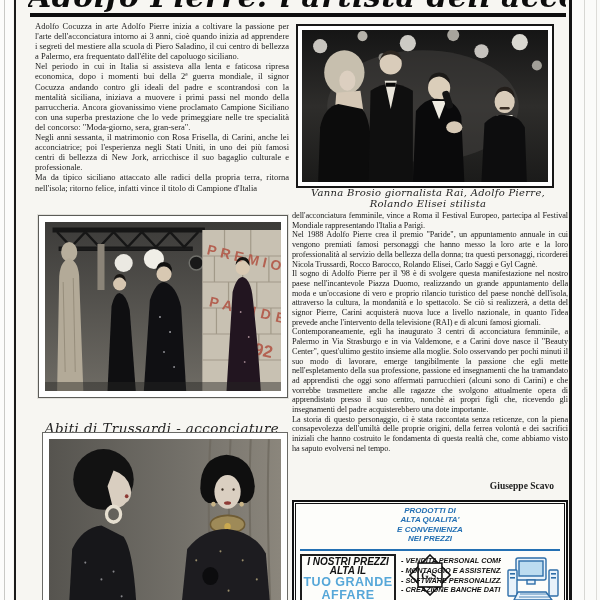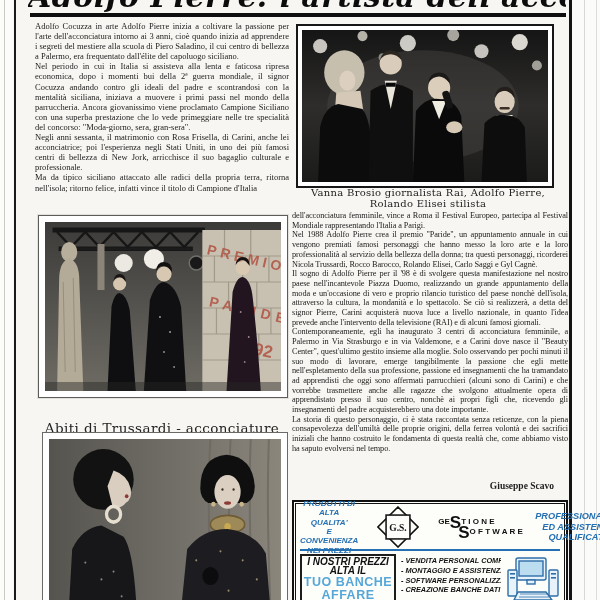--- a/index.html
+++ b/index.html
@@ -29,29 +29,29 @@
     font-weight:bold;font-size:9.5px;}
 
   
   .photo{position:absolute;background:#fff;}
   .photo svg{display:block;width:100%;height:100%;}
   #photoA{left:296px;top:24px;width:246px;height:152px;border:2px solid #161616;padding:4px;}
   #photoB{left:38px;top:215px;width:236px;height:169px;border:1px solid #5c5c58;padding:6px;
           box-shadow:0 0 0 1px #e2e1dc;}
   #photoC{left:42px;top:432px;width:232px;height:200px;border:1px solid #6a6a66;padding:6px;}
 
-  .cap{position:absolute;font-family:"DejaVu Serif",serif;text-align:center;color:#222;}
+  .cap{position:absolute;font-family:"DejaVu Serif",serif;font-style:italic;text-align:center;color:#222;}
   .cap-right{left:290px;top:187px;width:276px;font-size:10px;letter-spacing:.3px;}
   .cap-left{left:36px;top:420px;width:252px;font-size:13.5px;letter-spacing:.4px;}
 
   
   #ad{position:absolute;left:292px;top:500px;width:272px;height:100px;border:2px solid #111;background:#fdfdfa;}
   #ad .inner{position:absolute;left:1px;top:1px;right:1px;bottom:-2px;border:1px solid #111;
     padding:2px 4px;font-family:"Liberation Sans",sans-serif;}
-  .ad-top{display:flex;align-items:center;gap:19px;height:42px;}
+  .ad-top{display:flex;align-items:center;gap:11px;height:42px;flex-direction:column;}
   .tag{color:#2470b3;font-weight:bold;font-style:italic;text-align:center;}
   .tag-left{width:86px;font-size:8px;line-height:9.3px;}
   .tag-right{flex:1;font-size:9.2px;line-height:10.5px;}
   .gs-logo{width:42px;height:42px;flex:0 0 auto;}
   .brand{width:78px;flex:0 0 auto;color:#101010;font-weight:bold;font-size:8px;line-height:9px;white-space:nowrap;}
   .brand .big{font-size:17px;line-height:8px;vertical-align:-4px;letter-spacing:0;}
   .brand .row2{margin-left:20px;}
   .ad-div{height:2px;background:#2470b3;margin:1px 0 3px;}
   .ad-bottom{display:flex;gap:5px;align-items:flex-start;}
   .prezzi{width:90px;flex:0 0 auto;border:2px solid #1d1d1d;text-align:center;padding:2px 1px 4px;}
@@ -288,21 +288,21 @@
           <div>PROFESSIONALITÀ</div>
           <div>ED ASSISTENZA</div>
           <div>QUALIFICATA</div>
         </div>
       </div>
       <div class="ad-div"></div>
       <div class="ad-bottom">
         <div class="prezzi">
           <div class="k">I NOSTRI PREZZI</div>
           <div class="k">ALTA IL</div>
-          <div class="v">TUO BANCHE</div>
+          <div class="v">TUO GRANDE</div>
           <div class="v">AFFARE</div>
         </div>
         <div class="services">
           <div>- VENDITA PERSONAL COMPUTER E ACCESSORI</div>
           <div>- MONTAGGIO E ASSISTENZA TECNICA</div>
           <div>- SOFTWARE PERSONALIZZATO</div>
           <div>- CREAZIONE BANCHE DATI SU CD ROM</div>
         </div>
         <svg class="pc-art" viewBox="0 0 54 50">
           <g stroke="#2e6ea8" stroke-width="1.4" fill="#e8f2fa">

